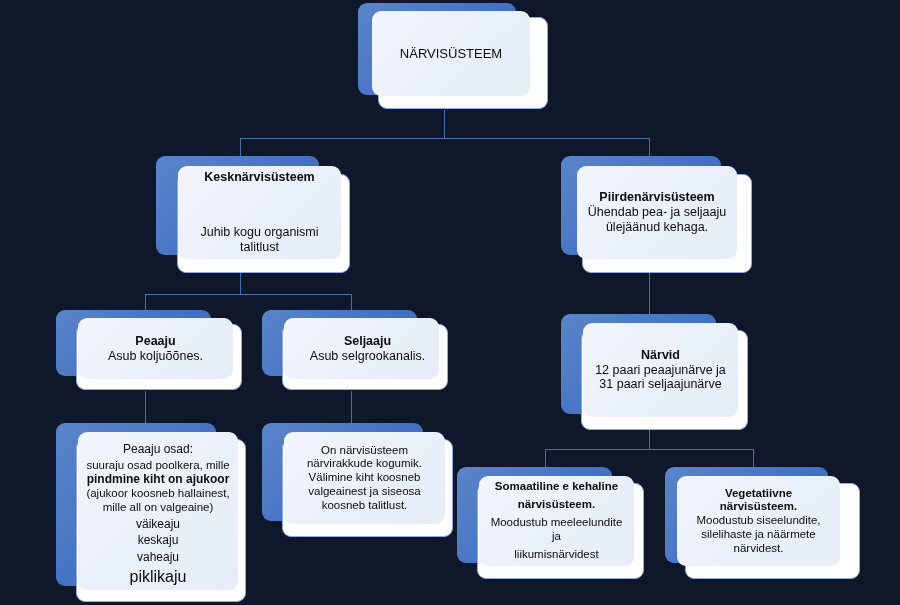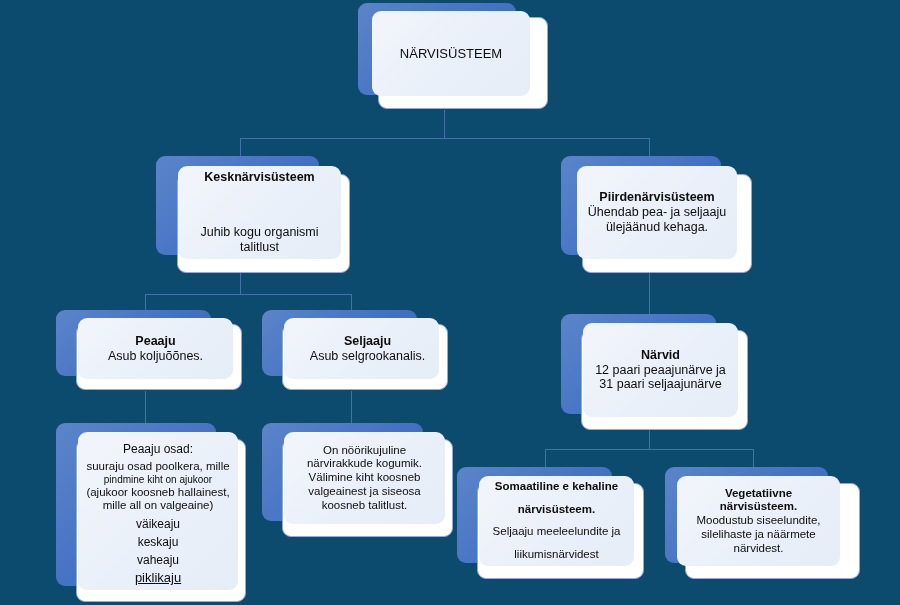--- a/index.html
+++ b/index.html
@@ -8,21 +8,21 @@
     background: #ffffff;
   }
   body {
     font-family: "Liberation Sans", sans-serif;
   }
   #canvas {
     position: relative;
     width: 900px;
     height: 605px;
     overflow: hidden;
-    background: #0c4a6e;
+    background: #0f172a;
   }
 
   
   .conn {
     position: absolute;
     background: #4472a8;
   }
   .conn.v { width: 1px; }
   .conn.h { height: 1px; }
 
@@ -161,53 +161,53 @@
     </div>
   </div>
 
   <div class="node" style="left:56px; top:423px; width:195px; height:182px;">
     <div class="plate" style="width:160px; height:163px;"></div>
     <div class="card" style="left:20px; top:16px; width:170px; height:163px;"></div>
     <div class="panel lines" style="left:22px; top:9px; width:160px; height:158px; justify-content:flex-start; padding-top:10px;">
       <div class="plain" style="font-size:12px;">Peaaju osad:</div>
       <div class="gap"></div>
       <div class="plain" style="font-size:11.5px;">suuraju osad poolkera, mille</div>
-      <div class="plain" style="font-size:10px;">pindmine kiht on ajukoor</div>
+      <div class="plain" style="font-size:12px;font-weight:bold;">pindmine kiht on ajukoor</div>
       <div class="plain" style="font-size:11.5px;">(ajukoor koosneb hallainest,</div>
       <div class="plain" style="font-size:11.5px;">mille all on valgeaine)</div>
       <div class="gap"></div>
       <div class="plain" style="font-size:12px;">väikeaju</div>
       <div class="gap"></div>
       <div class="plain" style="font-size:12px;">keskaju</div>
       <div class="gap"></div>
       <div class="plain" style="font-size:12px;">vaheaju</div>
       <div class="gap"></div>
-      <div class="plain" style="font-size:13px;text-decoration:underline;">piklikaju</div>
+      <div class="plain" style="font-size:16px;">piklikaju</div>
     </div>
   </div>
 
   <div class="node" style="left:262px; top:423px; width:194px; height:116px;">
     <div class="plate" style="width:161px; height:98px;"></div>
     <div class="card" style="left:20px; top:16px; width:171px; height:98px;"></div>
     <div class="panel lines" style="left:22px; top:9px; width:161px; height:92px;">
-      <div class="plain" style="font-size:11.5px;">On nöörikujuline</div>
+      <div class="plain" style="font-size:11.5px;">On närvisüsteem</div>
       <div class="plain" style="font-size:11.5px;">närvirakkude kogumik.</div>
       <div class="plain" style="font-size:11.5px;">Välimine kiht koosneb</div>
       <div class="plain" style="font-size:11.5px;">valgeainest ja siseosa</div>
       <div class="plain" style="font-size:11.5px;">koosneb talitlust.</div>
     </div>
   </div>
 
   <div class="node" style="left:457px; top:467px; width:188px; height:113px;">
     <div class="plate" style="width:155px; height:96px;"></div>
     <div class="card" style="left:20px; top:16px; width:167px; height:96px;"></div>
     <div class="panel lines" style="left:22px; top:9px; width:155px; height:90px;justify-content:space-between;">
       <div class="ttl" style="font-size:11.5px;">Somaatiline e kehaline</div>
       <div class="ttl" style="font-size:11.5px;">närvisüsteem.</div>
-      <div class="plain" style="font-size:11.5px;">Seljaaju meeleelundite ja</div>
+      <div class="plain" style="font-size:11.5px;">Moodustub meeleelundite ja</div>
       <div class="plain" style="font-size:11.5px;">liikumisnärvidest</div>
     </div>
   </div>
 
   <div class="node" style="left:665px; top:467px; width:196px; height:113px;">
     <div class="plate" style="width:163px; height:96px;"></div>
     <div class="card" style="left:20px; top:16px; width:175px; height:96px;"></div>
     <div class="panel lines" style="left:12px; top:9px; width:163px; height:90px;">
       <div class="ttl" style="font-size:11.5px;">Vegetatiivne närvisüsteem.</div>
       <div class="plain" style="font-size:11.5px;">Moodustub siseelundite,</div>

